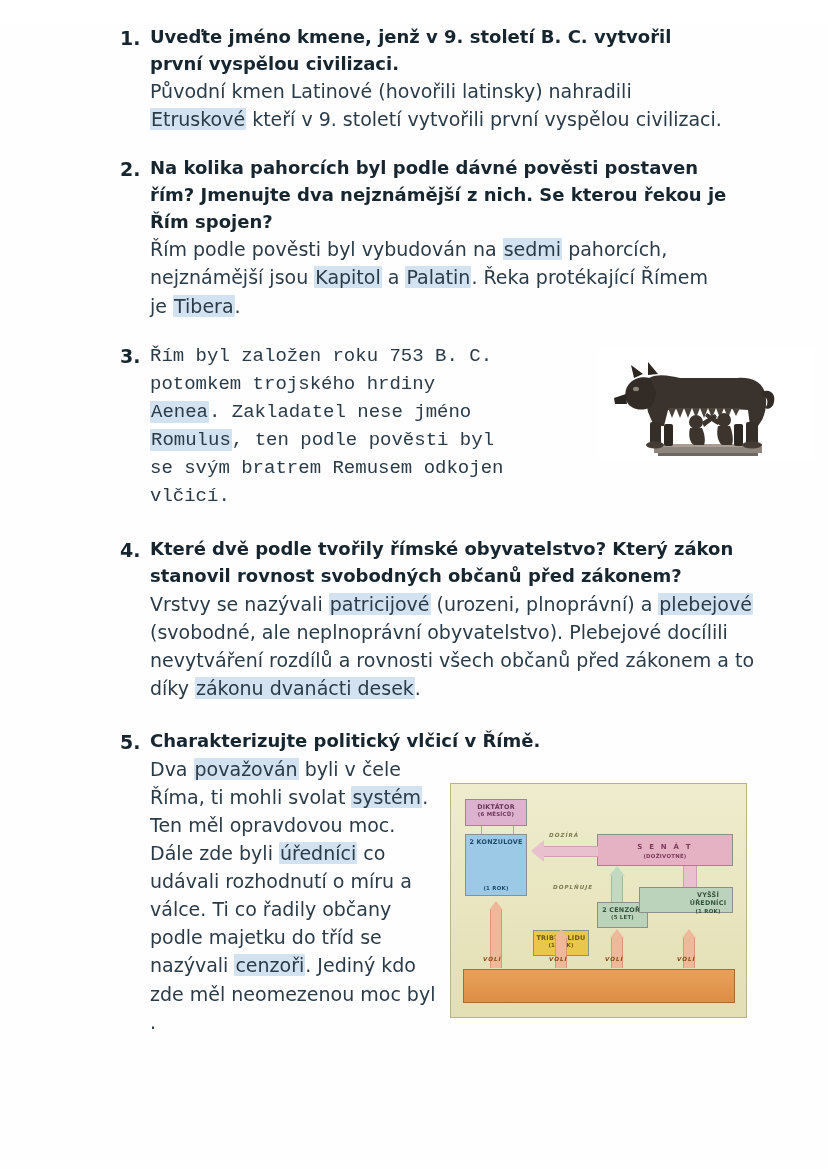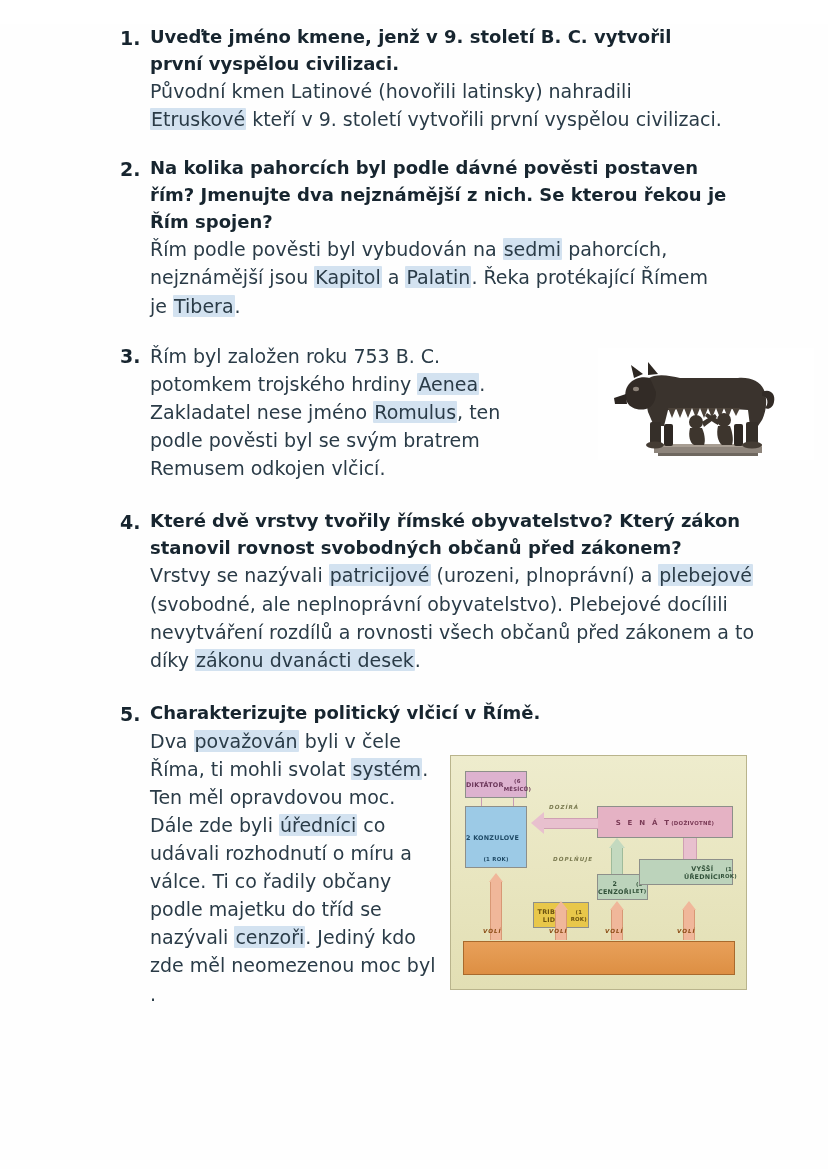--- a/index.html
+++ b/index.html
@@ -84,21 +84,21 @@
 
   
   #q1 { margin-top: 2px; }
   #q2 { margin-top: 22px; }
   #q3 { margin-top: 22px; padding-right: 100px; }
   #q4 { margin-top: 26px; padding-right: 38px; }
   #q5 { margin-top: 26px; padding-right: 38px; }
 
   
   .q3-body { position: relative; }
-  .q3-text { width: 360px; }
+  .q3-text { width: 360px; font-family: Liberation Mono, monospace; }
 
   .wolf-figure {
     position: absolute;
     right: -86px;
     top: 6px;
     width: 216px;
     height: 112px;
     background: #ffffff;
   }
   .wolf-figure svg { display: block; width: 100%; height: 100%; }
@@ -129,21 +129,21 @@
   }
 
   .dbox {
     position: absolute;
     border: 1px solid #8d8f8a;
     font-size: 6.4px;
     font-weight: 700;
     letter-spacing: 0.25px;
     text-align: center;
     display: flex;
-    flex-direction: row;
+    flex-direction: column;
     justify-content: flex-start;
     align-items: center;
     padding-top: 3px;
     line-height: 1.32;
     font-family: "DejaVu Sans", "Liberation Sans", sans-serif;
   }
   .dbox .sub {
     font-size: 5.4px;
     font-weight: 700;
   }
@@ -314,21 +314,21 @@
             </g>
 
             <path d="M164 44 C172 40 178 46 176 54 C175 60 170 62 167 60 C171 56 170 48 164 48 Z" fill="#322b26"></path>
           </svg>
         </div>
       </div>
     </div>
 
     <div class="qitem" id="q4">
       <span class="qnum">4.</span>
-      <div class="qprompt">Které dvě vrstvy tvořily římské obyvatelstvo? Který zákon stanovil rovnost svobodných občanů před zákonem?</div>
+      <div class="qprompt">Které dvě podle tvořily římské obyvatelstvo? Který zákon stanovil rovnost svobodných občanů před zákonem?</div>
       <div class="qanswer">Vrstvy se nazývali <mark>patricijové</mark> (urozeni, plnoprávní) a <mark>plebejové</mark> (svobodné, ale neplnoprávní obyvatelstvo). Plebejové docílili nevytváření rozdílů a rovnosti všech občanů před zákonem a to díky <mark>zákonu dvanácti desek</mark>.</div>
     </div>
 
     <div class="qitem" id="q5">
       <span class="qnum">5.</span>
       <div class="qprompt">Charakterizujte politický vlčicí v Římě.</div>
       <div class="q5-body">
         <div class="qanswer q5-text">Dva <mark>považován</mark> byli v čele Říma, ti mohli svolat <mark>systém</mark>. Ten měl opravdovou moc. Dále zde byli <mark>úředníci</mark> co udávali rozhodnutí o míru a válce. Ti co řadily občany podle majetku do tříd se nazývali <mark>cenzoři</mark>. Jediný kdo zde měl neomezenou moc byl .</div>
 
         <div class="diagram">

